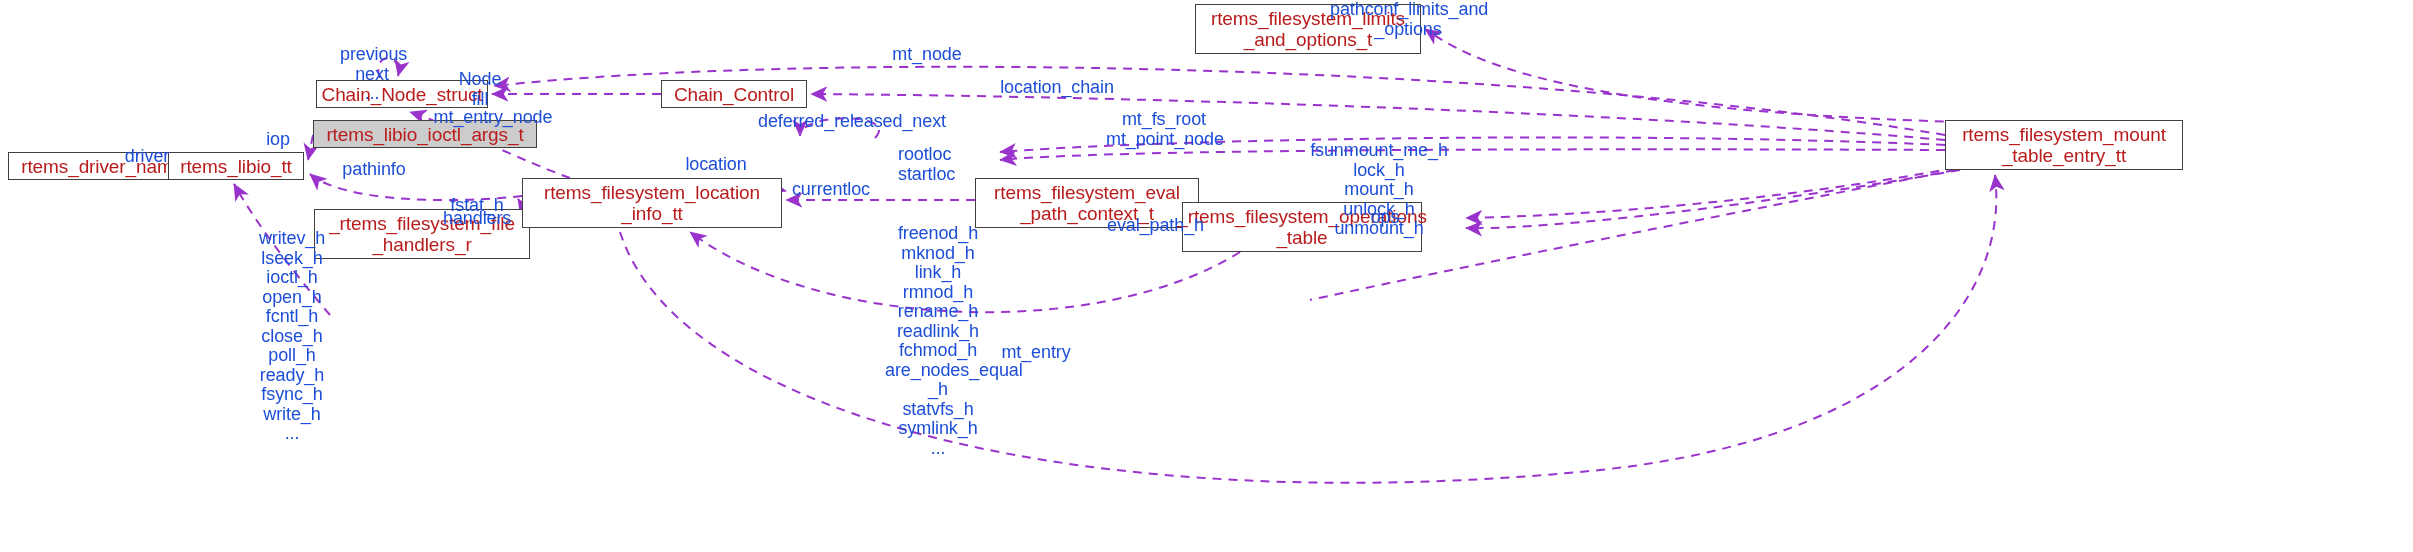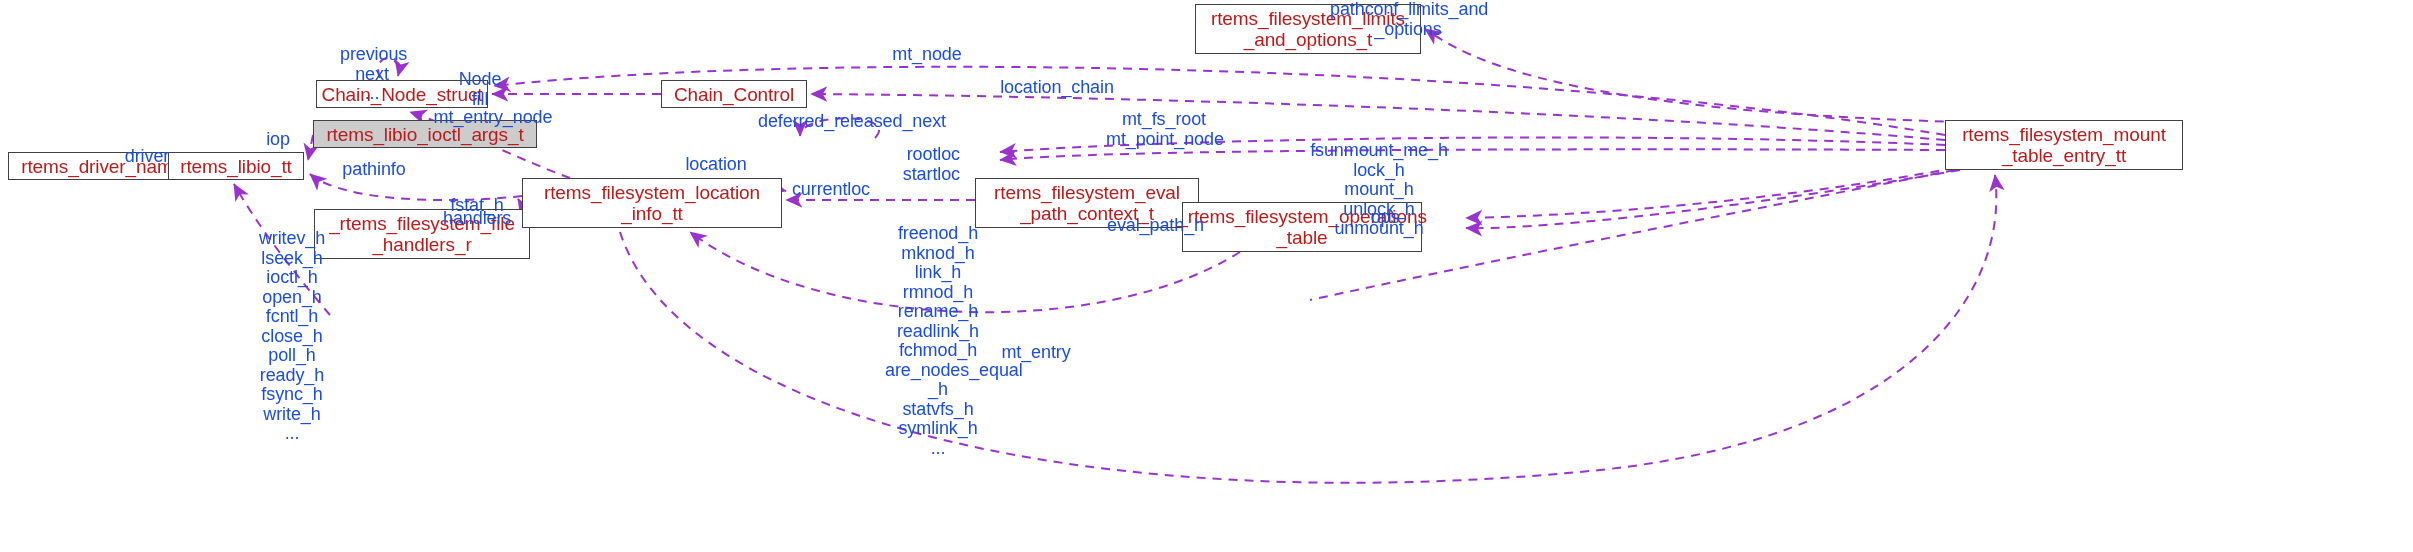--- a/index.html
+++ b/index.html
@@ -45,21 +45,21 @@
   }
   .elabel {
     position: absolute;
     font-size: 18px;
     line-height: 19.5px;
     color: #1d4ed8;
     white-space: pre-line;
     text-align: center;
     letter-spacing: -0.1px;
   }
-  .elabel.left  { text-align: right; }
+  .elabel.left  { text-align: left; }
 </style>
 </head>
 <body>
 
 <div id="canvas">
 
   <svg id="edges" viewBox="0 0 2413 552">
     <defs>
       <marker id="ah" markerWidth="9" markerHeight="9" refX="8.2" refY="4.5" orient="auto" markerUnits="strokeWidth">
         <path d="M0,0.6 L8.6,4.5 L0,8.4 L2.3,4.5 Z" fill="#9933cc"></path>

